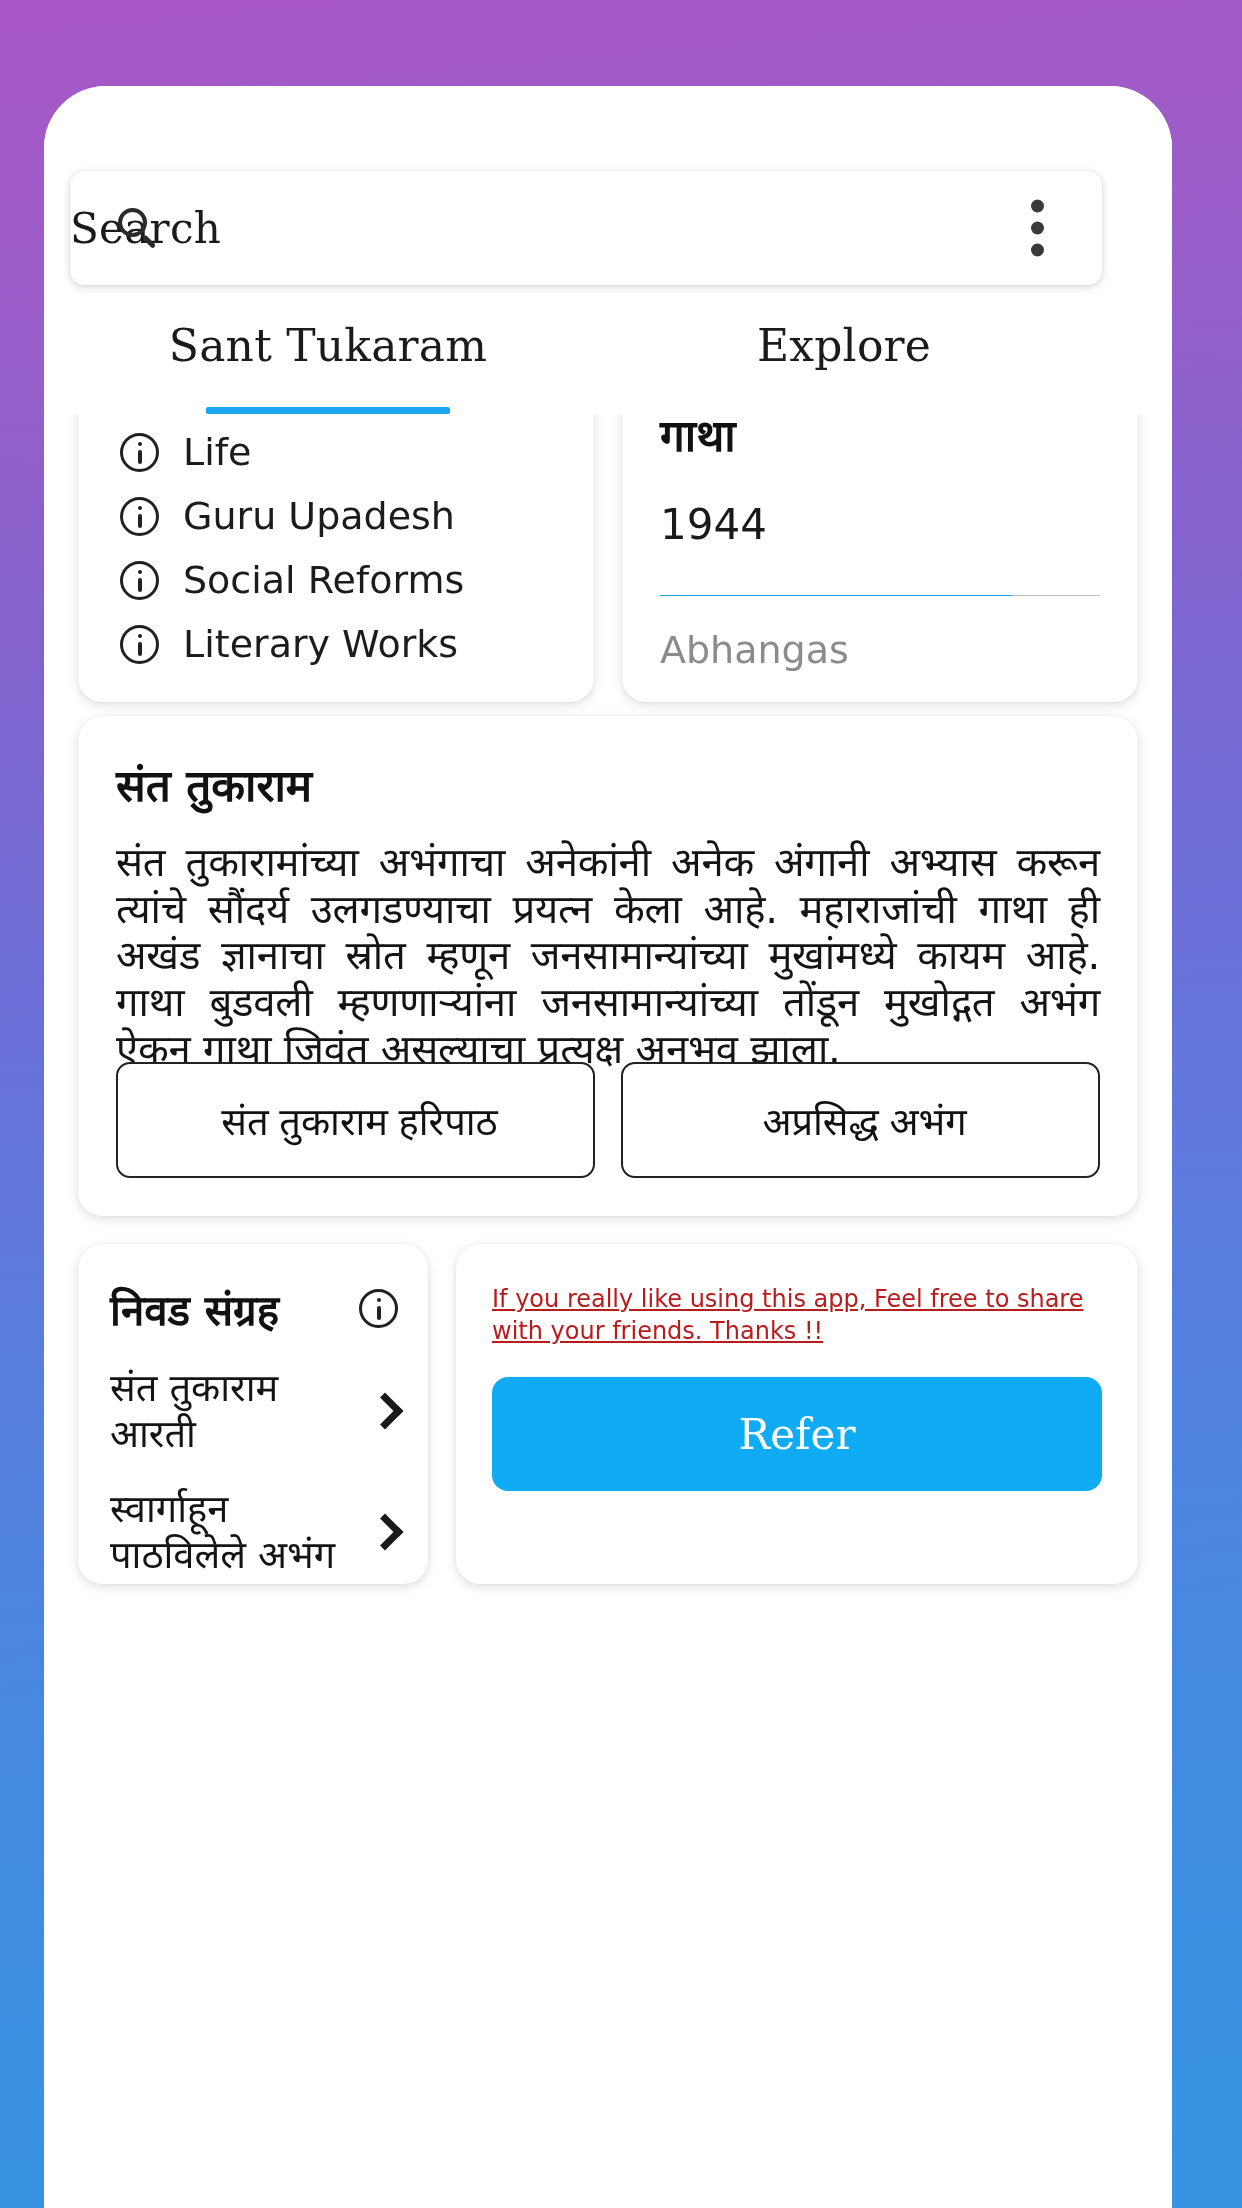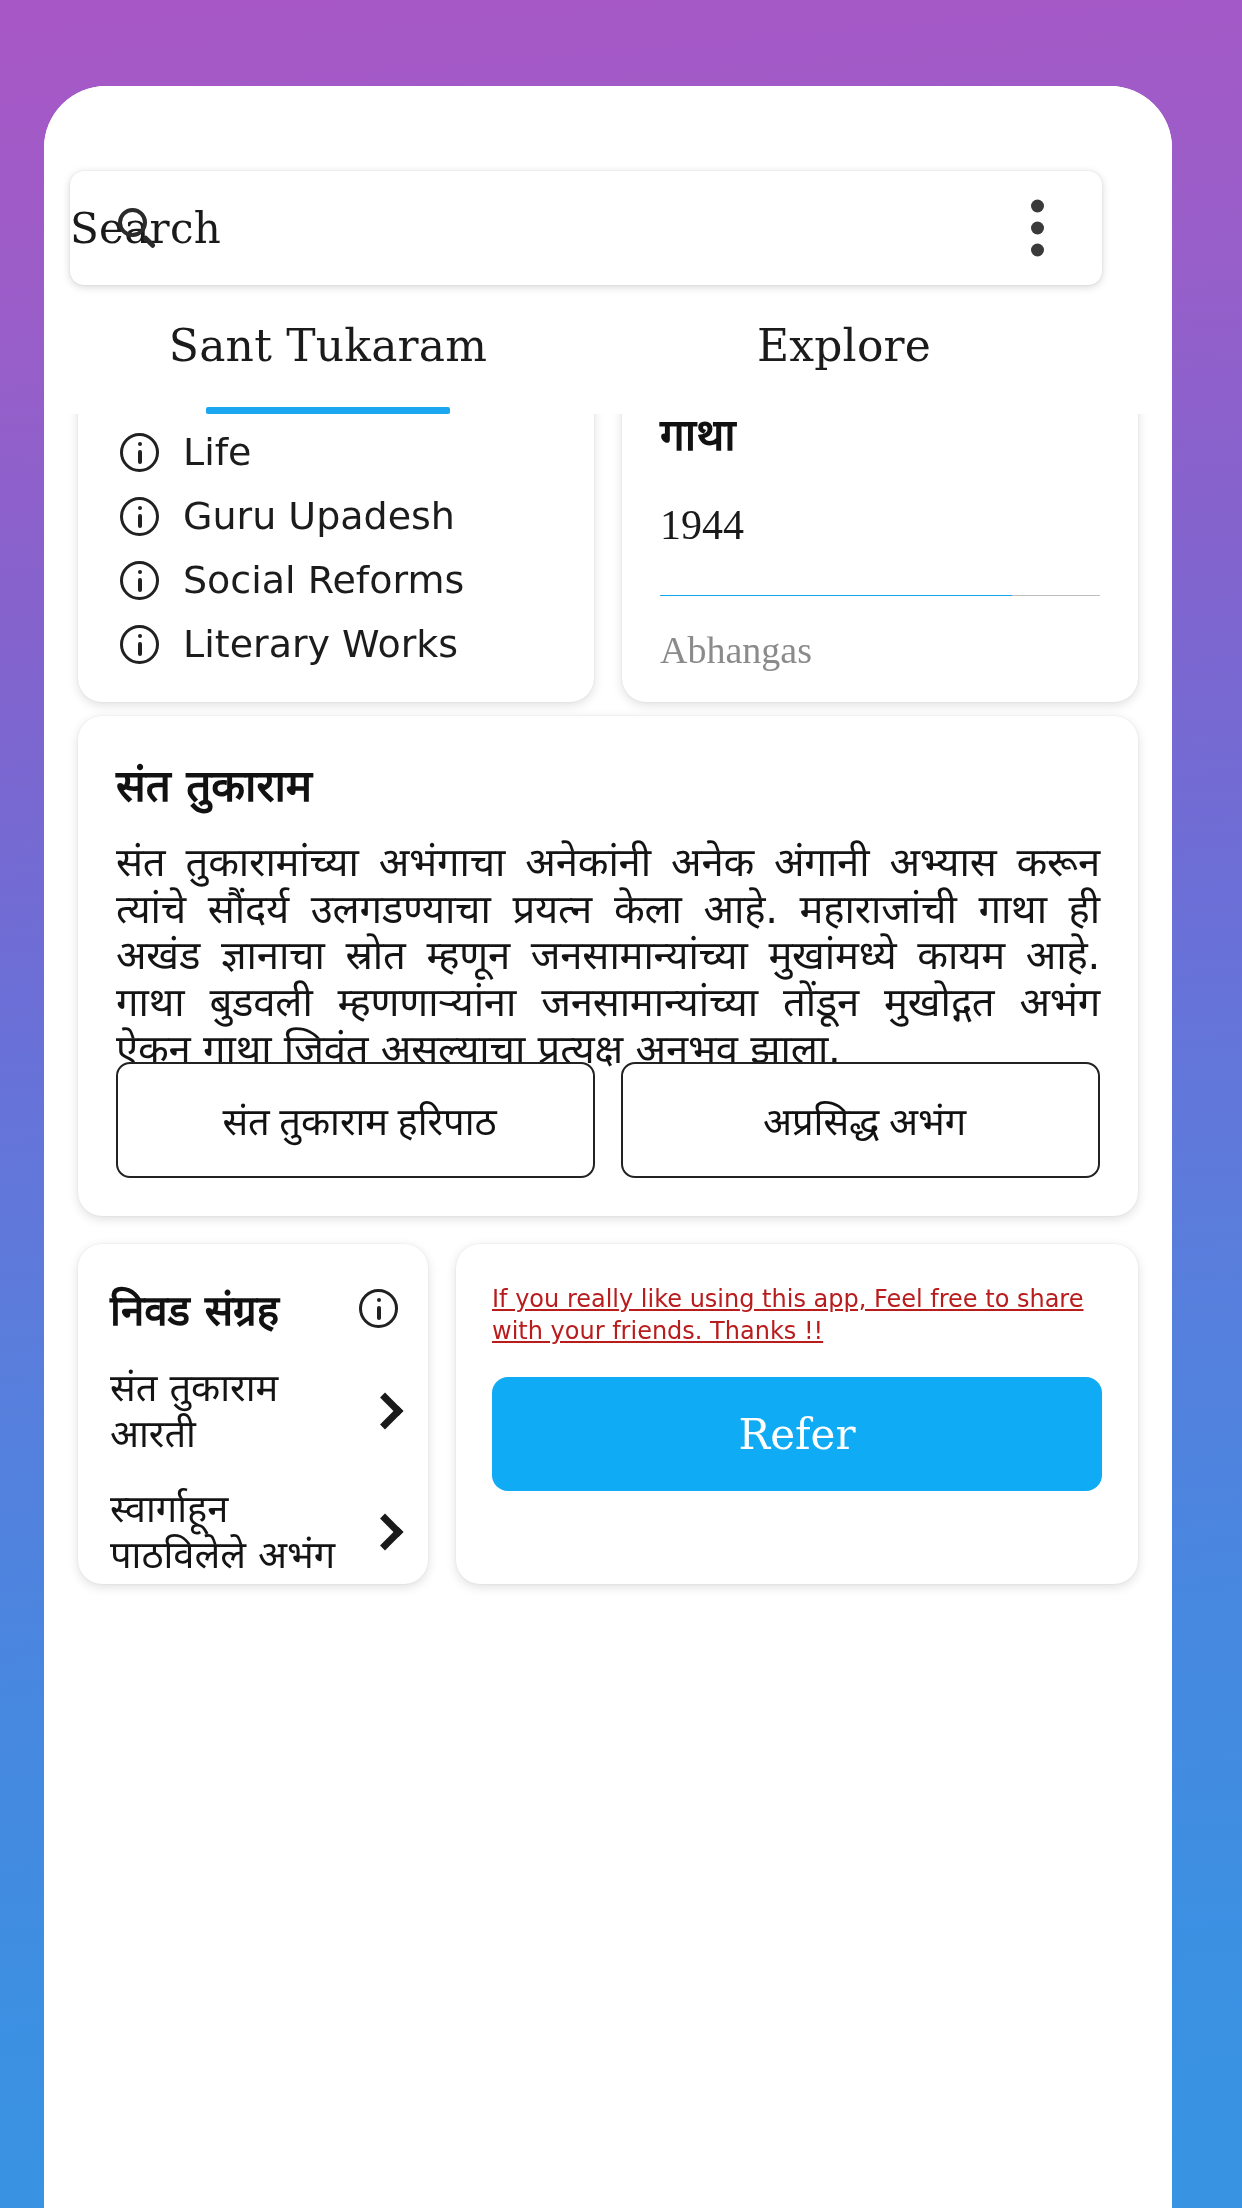--- a/index.html
+++ b/index.html
@@ -217,21 +217,20 @@
     color: #1c1c1c;
     font-family: "DejaVu Sans", "Liberation Sans", sans-serif;
     white-space: nowrap;
   }
 
   .card-gatha {
     flex: 1 1 auto;
     padding: 40px 38px 30px 38px;
     display: flex;
     flex-direction: column;
-    font-family: Liberation Serif, serif;
   }
   .gatha-title {
     font-size: 44px;
     font-weight: bold;
     color: #111111;
     line-height: 1.1;
   }
   .gatha-count {
     margin-top: 42px;
     font-size: 42px;
@@ -293,21 +292,21 @@
     flex: 1;
     height: 116px;
     border: 2px solid #222222;
     border-radius: 14px;
     background: #ffffff;
     display: flex;
     align-items: center;
     justify-content: center;
     font-size: 38px;
     color: #111111;
-    font-family: Liberation Serif, serif;
+    font-family: Liberation Sans, sans-serif;
     padding-left: 8px;
   }
 
   
   .row-bottom {
     position: absolute;
     left: 34px;
     top: 830px;
     width: 1060px;
     height: 340px;

